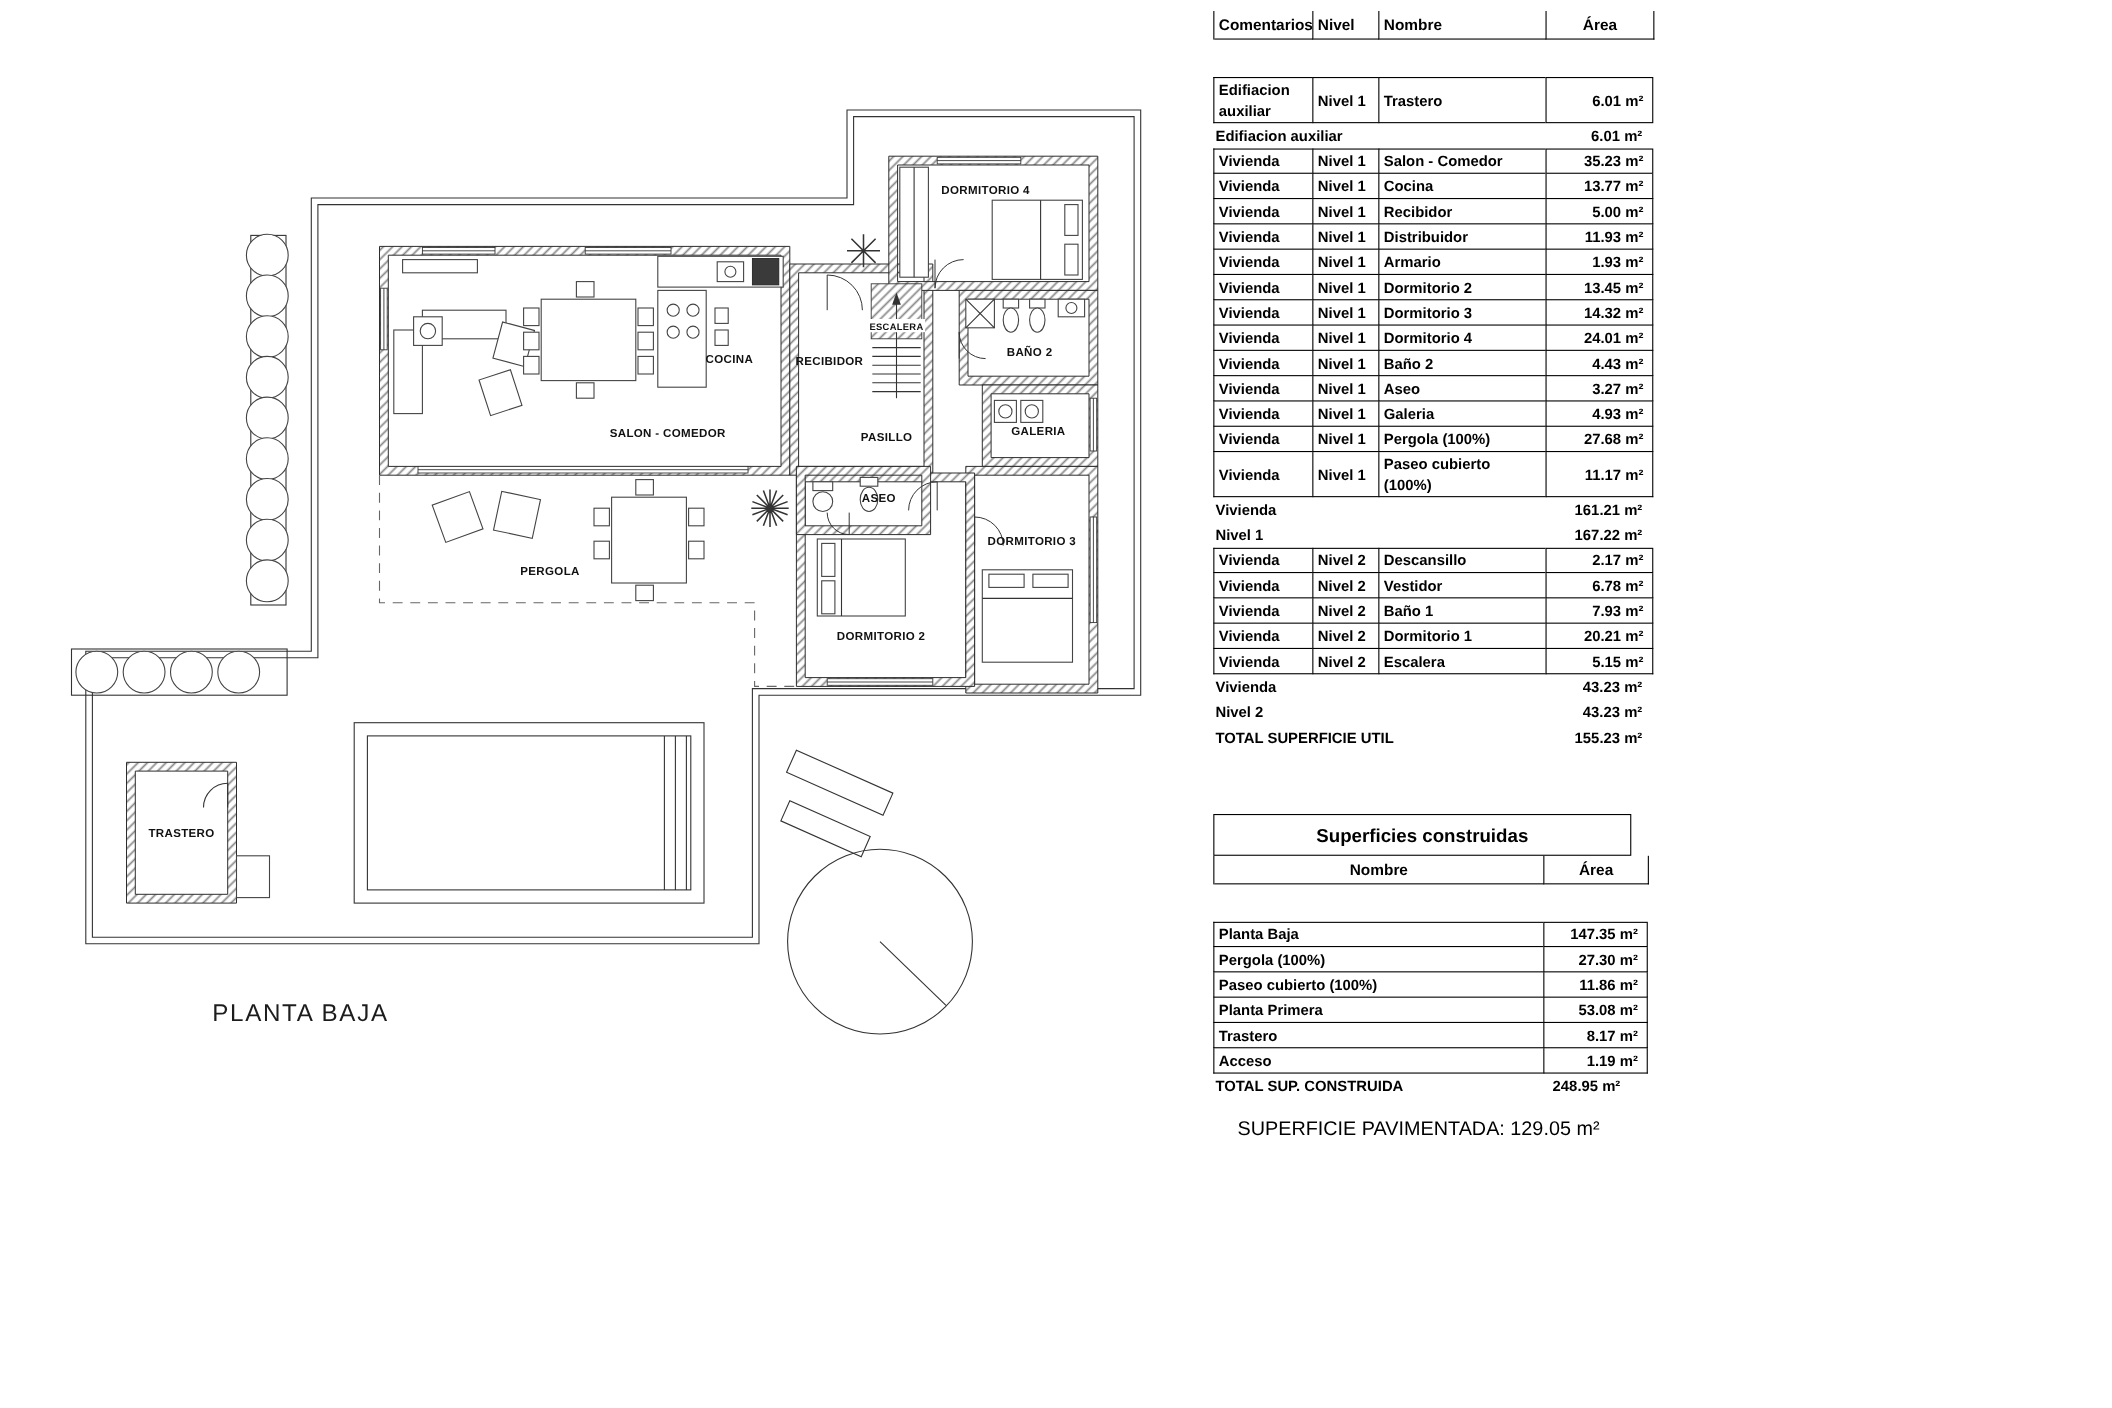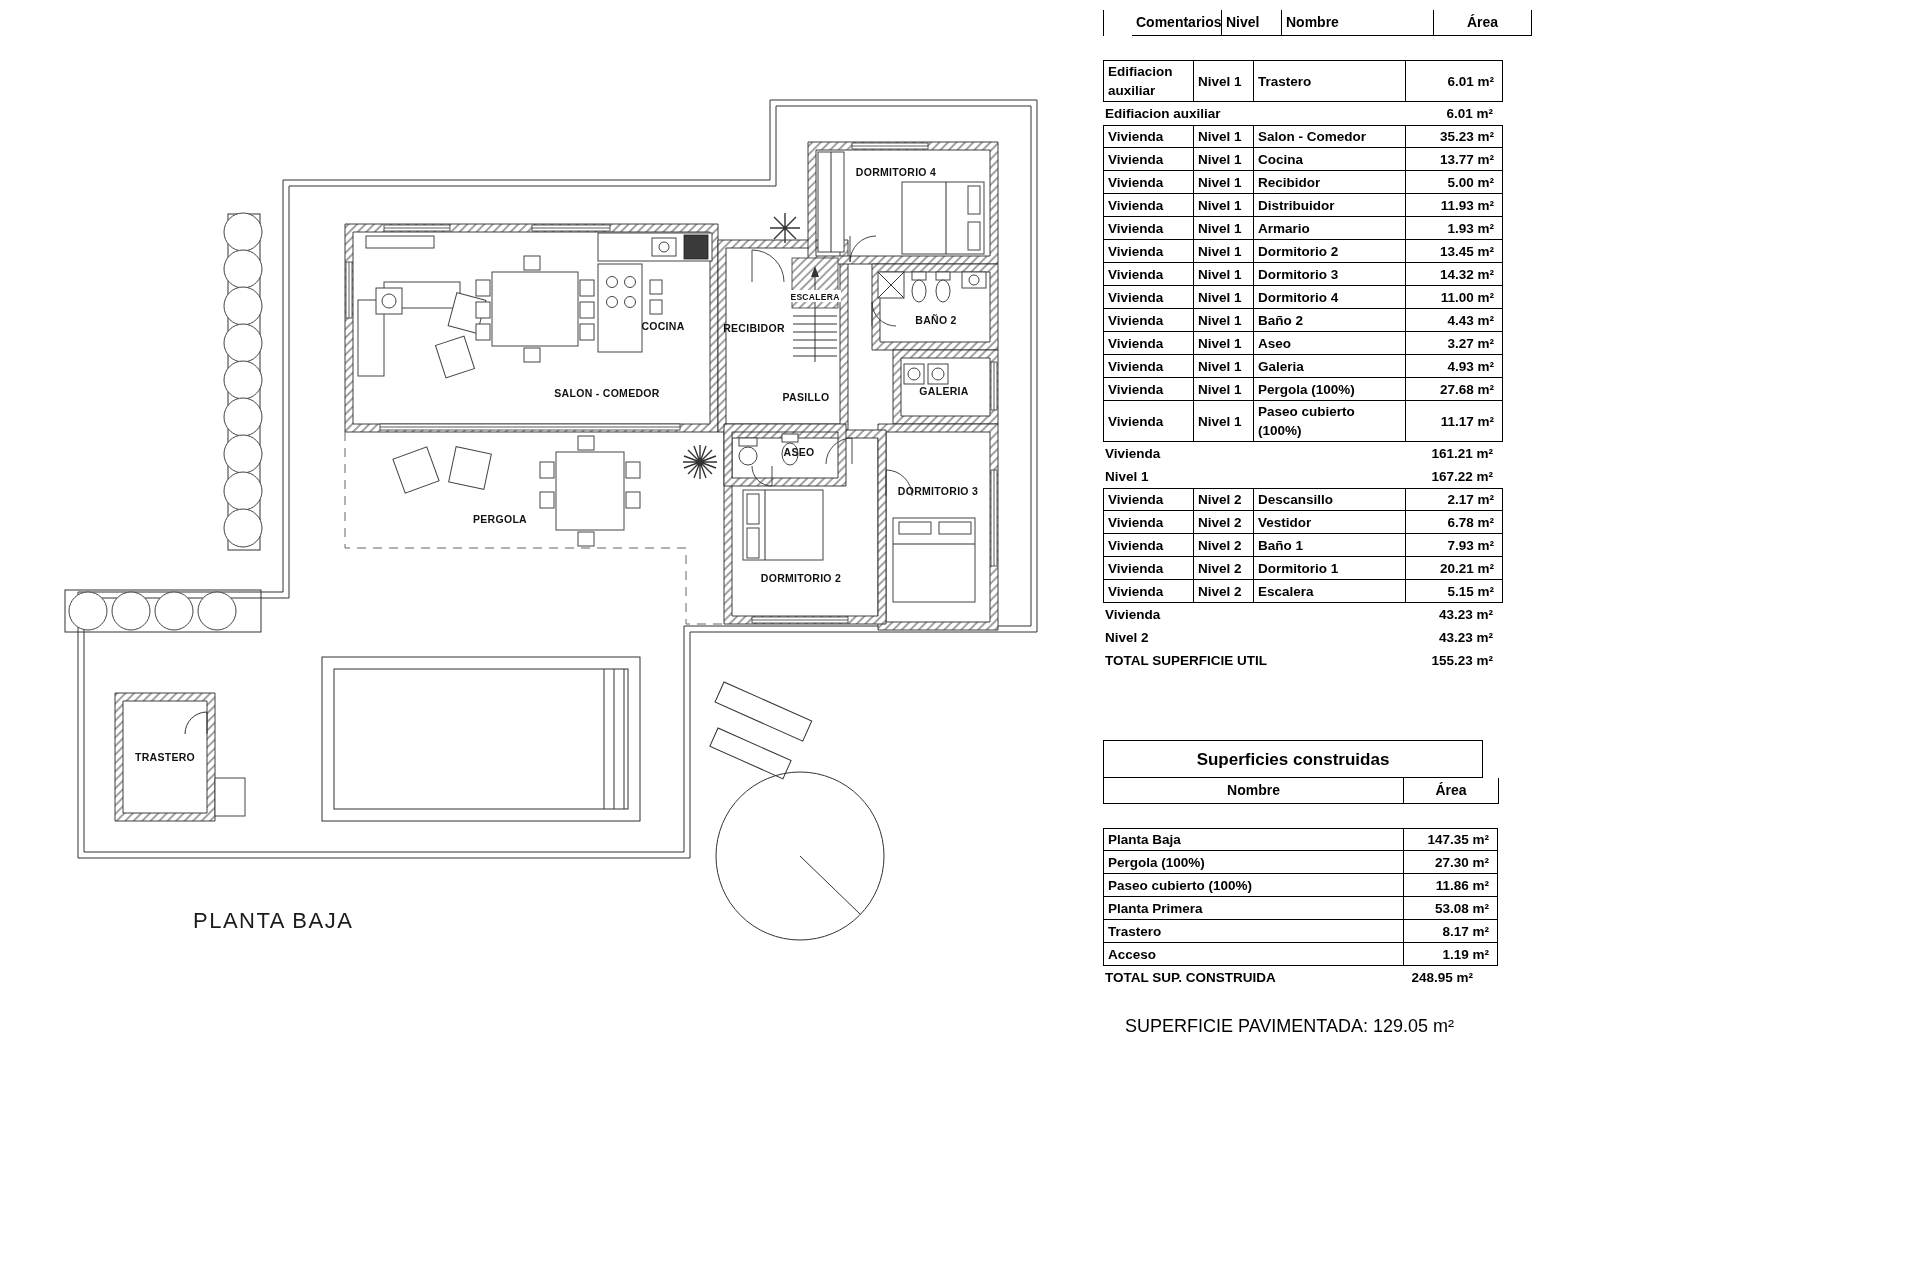--- a/index.html
+++ b/index.html
@@ -23,28 +23,28 @@
   
   .tables-col { position:absolute; left:1103px; top:0; width:420px; height:1280px; }
   section.tbl { position:absolute; left:0; }
   .utiles { top:10px; width:400px; }
   .construidas { top:740px; width:380px; }
   .tbl-title {
     border:1px solid #000; height:38px; line-height:38px; text-align:center;
     font-weight:bold; font-size:17px; box-sizing:border-box;
   }
   .tbl-head { display:grid; border-left:1px solid #000; box-sizing:border-box; }
-  .utiles .tbl-head { grid-template-columns:90px 60px 152px 98px;padding-left:28px; }
+  .utiles .tbl-head { grid-template-columns:90px 60px 152px 98px; }
   .construidas .tbl-head { grid-template-columns:300px 95px; }
   .tbl-head .c {
     border-right:1px solid #000; border-bottom:1px solid #000; height:26px; line-height:25px;
     font-weight:bold; font-size:14px; padding:0 4px; box-sizing:border-box; overflow:hidden;
   }
   .tbl-head .center { text-align:center; }
-  .tbl-body { margin-top:24px; font-size:13.5px; font-weight:bold; }
+  .tbl-body { margin-top:34px; font-size:13.5px; font-weight:bold; }
   .row-data { display:grid; }
   .utiles .row-data { grid-template-columns:90px 60px 152px 98px; }
   .construidas .row-data { grid-template-columns:300px 95px; }
   .row-data .c {
     border-left:1px solid #000; border-bottom:1px solid #000; box-sizing:border-box;
     min-height:23px; padding:1px 4px; display:flex; align-items:center; line-height:19px;
   }
   .row-data .c:last-child { border-right:1px solid #000; }
   .row-data.first .c { border-top:1px solid #000; }
   .c.area { justify-content:flex-end; text-align:right; padding-right:8px; }
@@ -357,21 +357,21 @@
         <div class="row-data">
           <div class="c">Vivienda</div>
           <div class="c">Nivel 1</div>
           <div class="c">Dormitorio 3</div>
           <div class="c area">14.32 m²</div>
         </div>
         <div class="row-data">
           <div class="c">Vivienda</div>
           <div class="c">Nivel 1</div>
           <div class="c">Dormitorio 4</div>
-          <div class="c area">11.00 m²</div>
+          <div class="c area">24.01 m²</div>
         </div>
         <div class="row-data">
           <div class="c">Vivienda</div>
           <div class="c">Nivel 1</div>
           <div class="c">Baño 2</div>
           <div class="c area">4.43 m²</div>
         </div>
         <div class="row-data">
           <div class="c">Vivienda</div>
           <div class="c">Nivel 1</div>

